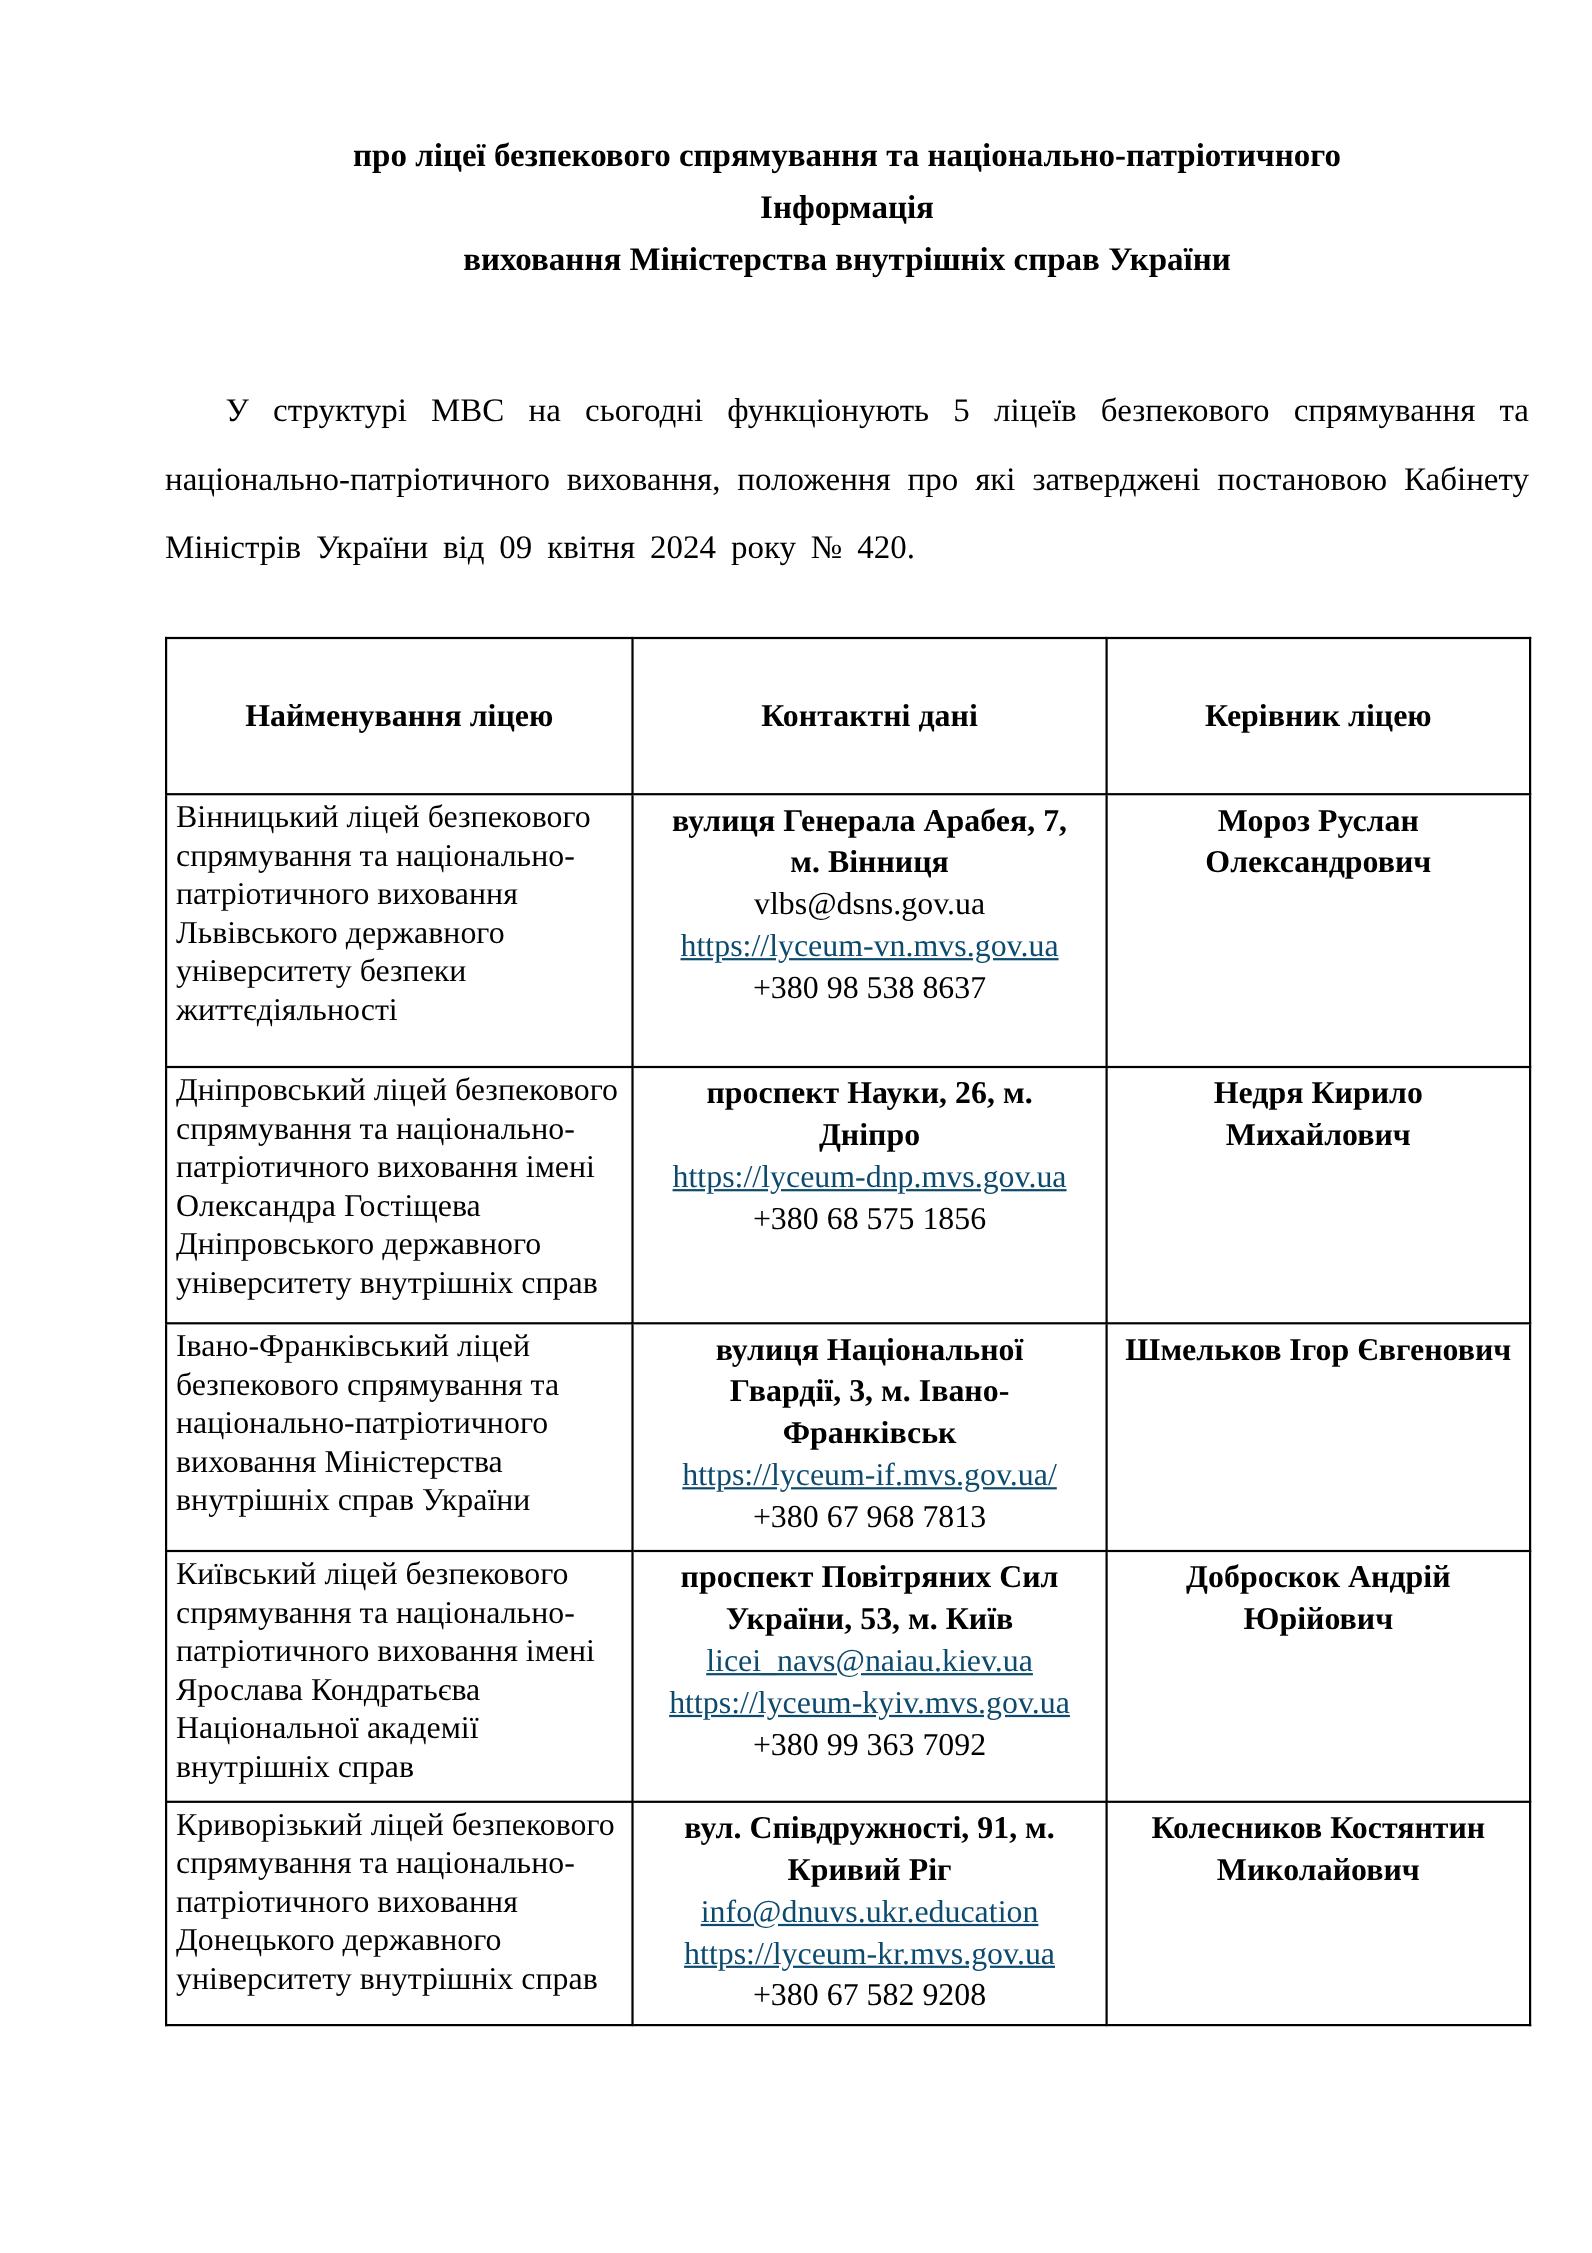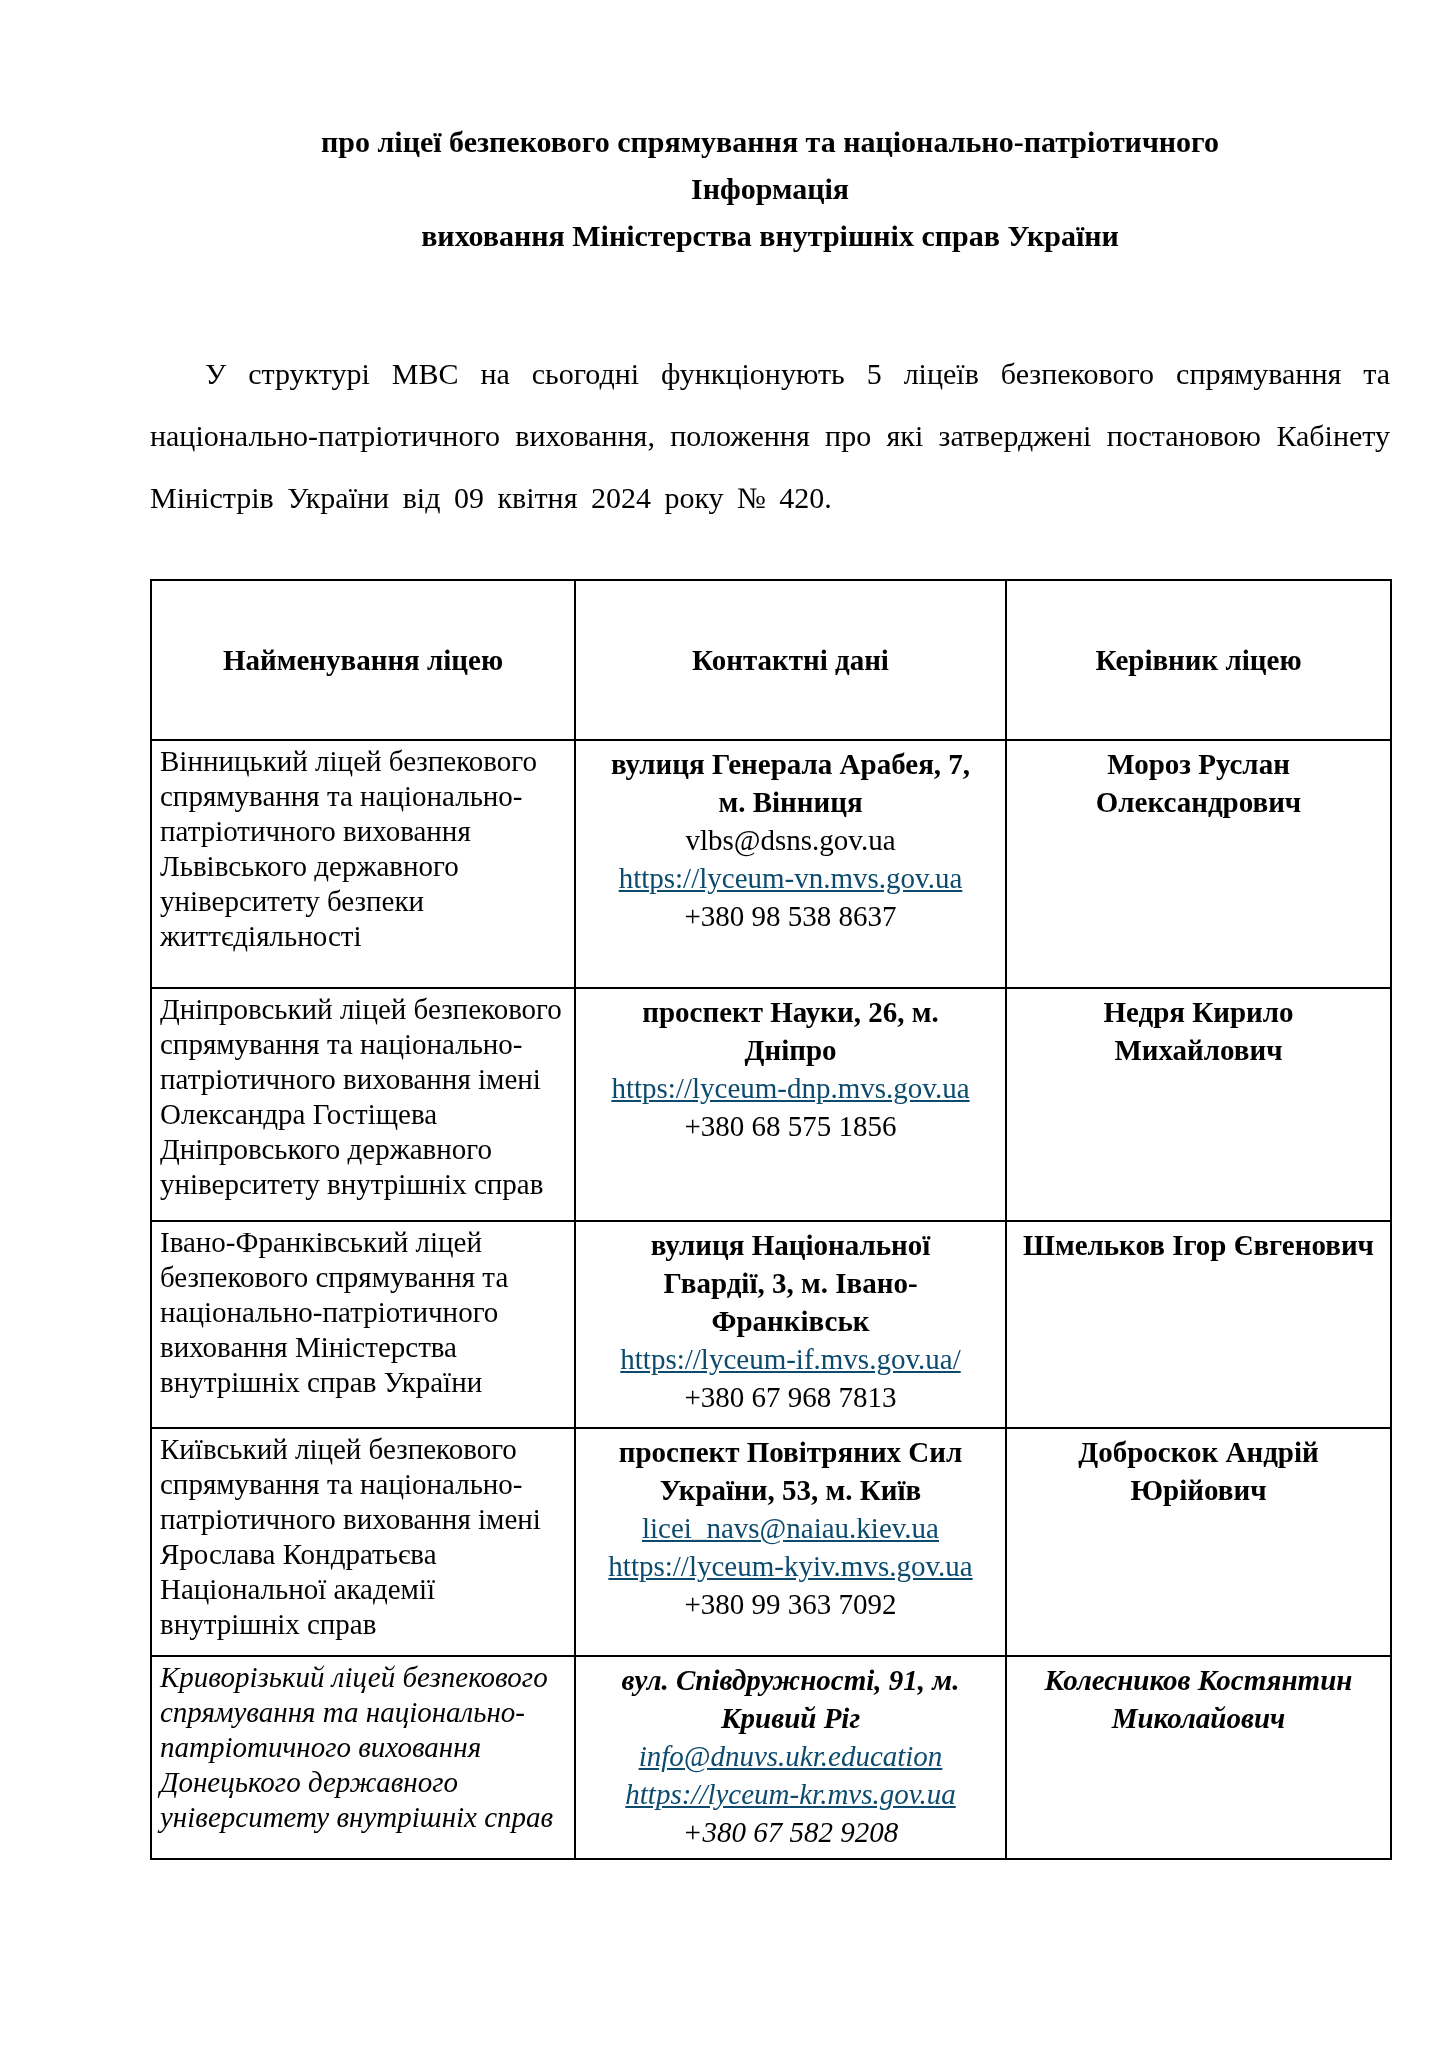--- a/index.html
+++ b/index.html
@@ -34,21 +34,21 @@
     margin:50px 0 0 150px;
     border-collapse:collapse;
     table-layout:fixed;
     width:1240px;
   }
   .doc-table th, .doc-table td {
     border:2px solid #000000;
     overflow:hidden;
   }
   .doc-table th {
-    height:160px;
+    height:142px;
     font-weight:bold;
     font-size:29px;
     text-align:center;
     vertical-align:middle;
     padding:4px 10px;
   }
   .doc-table td { vertical-align:top; }
   td.name {
     font-size:29px;
     line-height:35px;
@@ -67,21 +67,21 @@
     padding:4px 12px;
     text-align:center;
     font-weight:bold;
   }
   .bold { font-weight:bold; }
   .link { color:#0c4a6e; text-decoration:underline; cursor:pointer; }
   tr.r1 { height:248px; }
   tr.r2 { height:233px;margin-left:20px; }
   tr.r3 { height:207px; }
   tr.r4 { height:228px; }
-  tr.r5 { height:203px;font-style:italic; }
+  tr.r5 { height:203px; }
 </style>
 </head>
 <body>
 
 <div class="page">
 
   <div class="title-block">
     <div>про ліцеї безпекового спрямування та національно-патріотичного</div>
     <div>Інформація</div>
     <div>виховання Міністерства внутрішніх справ України</div>

